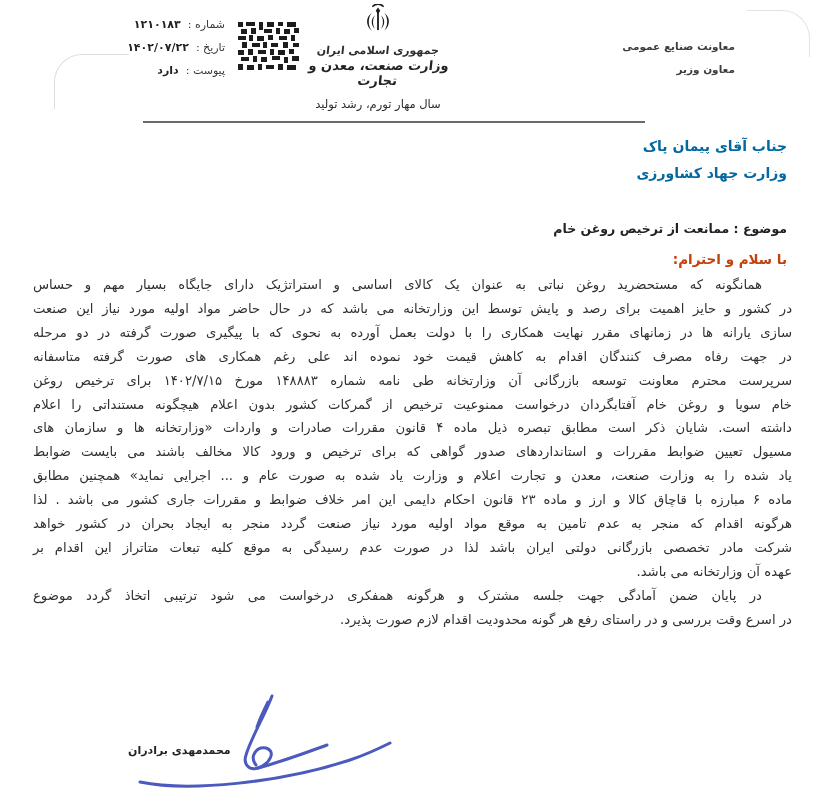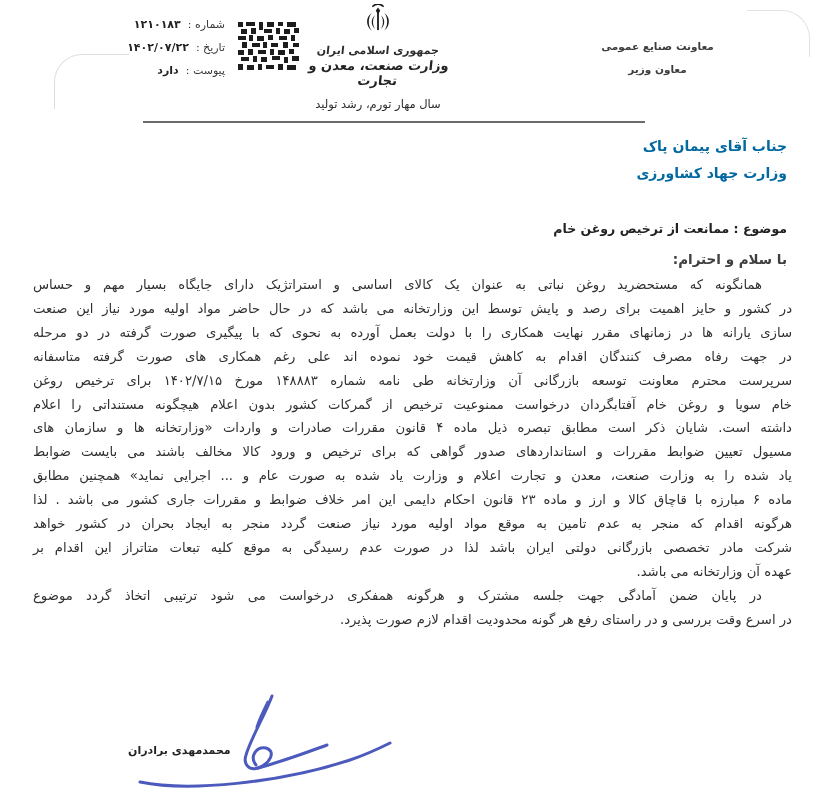--- a/index.html
+++ b/index.html
@@ -27,28 +27,28 @@
   .meta .val{font-weight:bold;color:#222;}
   
   .qr{position:absolute;left:238px;top:22px;width:62px;height:50px;}
   
   .lh-center{position:absolute;left:287px;top:4px;width:182px;text-align:center;direction:rtl;}
   .emblem{width:36px;height:34px;display:inline-block;}
   .lh-country{font-size:11px;font-weight:bold;color:#2e2e2e;margin-top:2px;transform:skewX(-6deg);}
   .lh-ministry{font-size:13px;font-weight:bold;color:#242424;margin-top:1px;transform:skewX(-6deg);}
   .lh-slogan{font-size:11.5px;font-weight:normal;color:#2b2b2b;margin-top:9px;}
   
-  .dept{position:absolute;left:580px;top:40px;width:155px;text-align:center;font-size:10.5px;font-weight:bold;color:#3c3c3c;}
+  .dept{position:absolute;left:580px;top:40px;width:155px;font-size:10.5px;font-weight:bold;color:#3c3c3c;}
   .dept .sub{margin-top:11px;}
   
   .divider{position:absolute;left:143px;top:121px;width:502px;height:1.5px;background:#6a6a6a;}
   
   .recipient{position:absolute;right:30px;top:133px;text-align:right;font-weight:bold;font-size:14px;line-height:27px;color:#0369a1;}
   .subject{position:absolute;right:30px;top:221px;font-weight:bold;font-size:12.5px;color:#222;}
-  .salutation{position:absolute;right:30px;top:251px;font-weight:bold;font-size:13.5px;color:#404040;}
+  .salutation{position:absolute;right:30px;top:251px;font-weight:bold;font-size:13.5px;color:#c2410c;}
   
   .body-text{position:absolute;right:25px;left:33px;top:273px;font-size:13.2px;color:#303030;}
   .bodyline{direction:rtl;text-align:justify;text-align-last:justify;line-height:23.9px;white-space:normal;}
   .bodyline.indent{padding-right:30px;}
   .bodyline.no-stretch{text-align-last:right;}
   
   .sig-name{position:absolute;left:128px;top:744px;width:135px;text-align:left;font-weight:bold;font-size:11px;color:#222;}
   .sig-scribble{position:absolute;left:118px;top:688px;width:292px;height:104px;}
 </style>
 </head>

